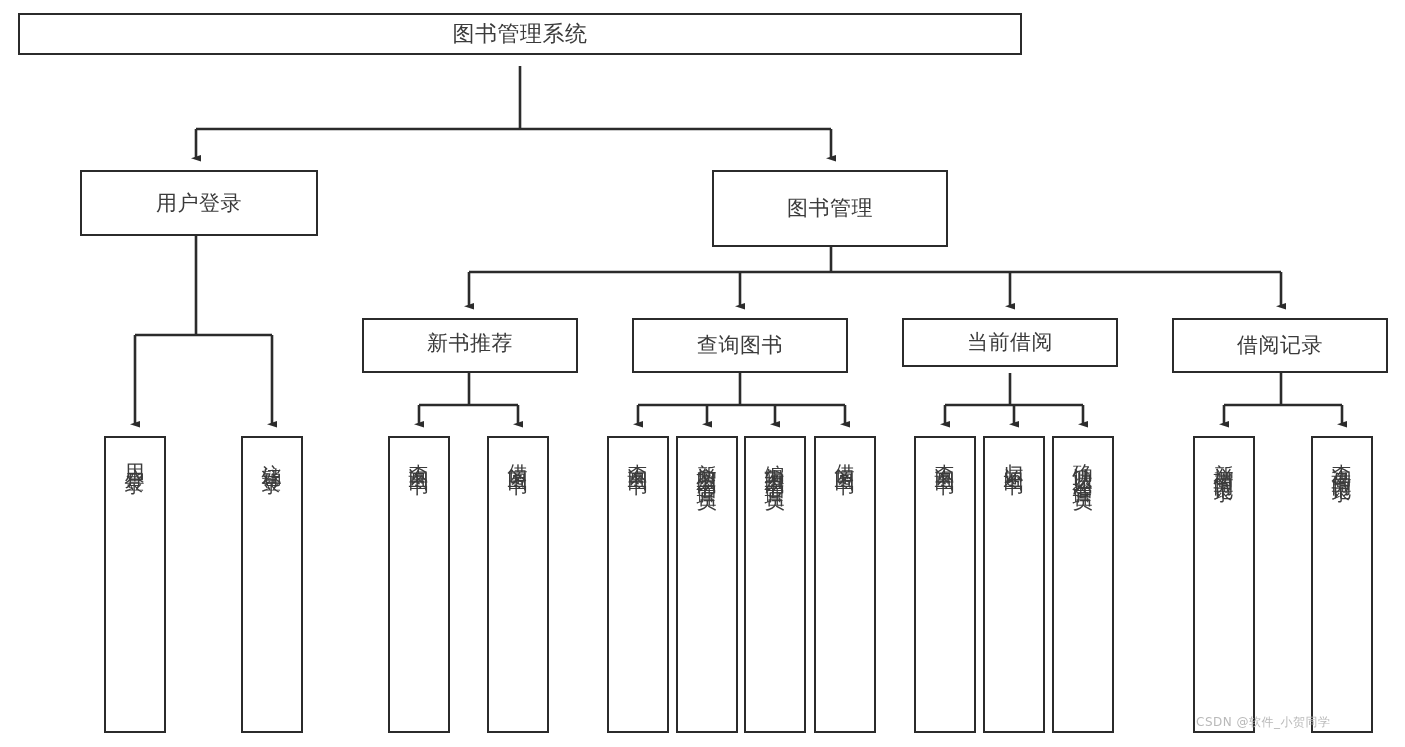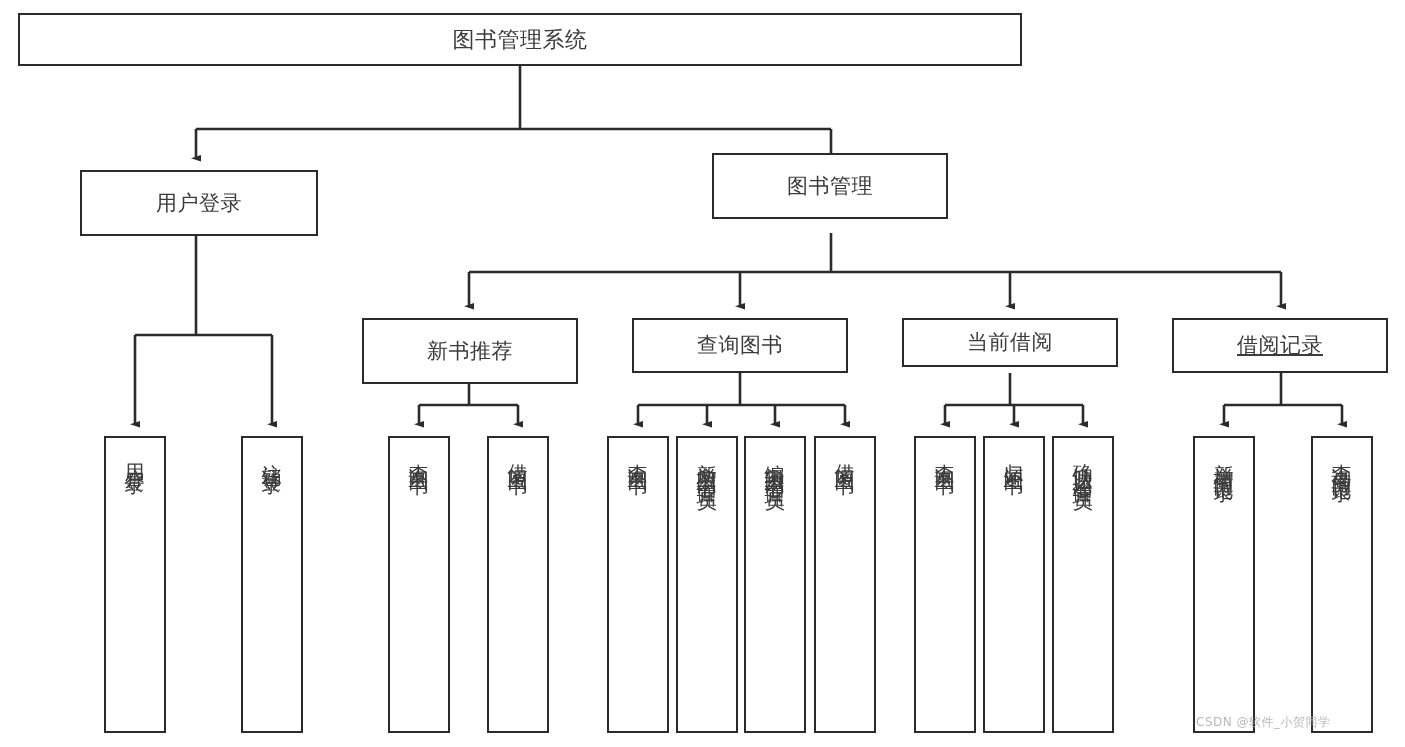--- a/index.html
+++ b/index.html
@@ -124,41 +124,41 @@
       <path d="M 1014 405 L 1014 424" marker-end="url(#arrowhead)"></path>
       <path d="M 1083 405 L 1083 424" marker-end="url(#arrowhead)"></path>
 
       <path d="M 1281 373 L 1281 405"></path>
       <path d="M 1224 405 L 1342 405"></path>
       <path d="M 1224 405 L 1224 424" marker-end="url(#arrowhead)"></path>
       <path d="M 1342 405 L 1342 424" marker-end="url(#arrowhead)"></path>
     </g>
   </svg>
 
-  <div class="node root" style="left:18px; top:13px; width:1004px; height:53px;">
+  <div class="node root" style="left:18px; top:13px; width:1004px; height:42px;">
     <span class="node-label">图书管理系统</span>
   </div>
 
   <div class="node level2" style="left:80px; top:170px; width:238px; height:66px;">
     <span class="node-label">用户登录</span>
   </div>
-  <div class="node level2" style="left:712px; top:153px; width:236px; height:66px;">
+  <div class="node level2" style="left:712px; top:170px; width:236px; height:77px;">
     <span class="node-label">图书管理</span>
   </div>
 
-  <div class="node level3" style="left:362px; top:318px; width:216px; height:66px;">
+  <div class="node level3" style="left:362px; top:318px; width:216px; height:55px;font-family:Liberation Mono, monospace;">
     <span class="node-label">新书推荐</span>
   </div>
   <div class="node level3" style="left:632px; top:318px; width:216px; height:55px;">
     <span class="node-label">查询图书</span>
   </div>
   <div class="node level3" style="left:902px; top:318px; width:216px; height:49px;">
     <span class="node-label">当前借阅</span>
   </div>
-  <div class="node level3" style="left:1172px; top:318px; width:216px; height:55px;text-decoration:underline;">
+  <div class="node level3" style="left:1172px; top:318px; width:216px; height:55px;">
     <span class="node-label">借阅记录</span>
   </div>
 
   <div class="node leaf" style="left:104px; top:436px; width:62px; height:297px;">
     <span class="node-label">用户登录</span>
   </div>
   <div class="node leaf" style="left:241px; top:436px; width:62px; height:297px;">
     <span class="node-label">注销登录</span>
   </div>
 

